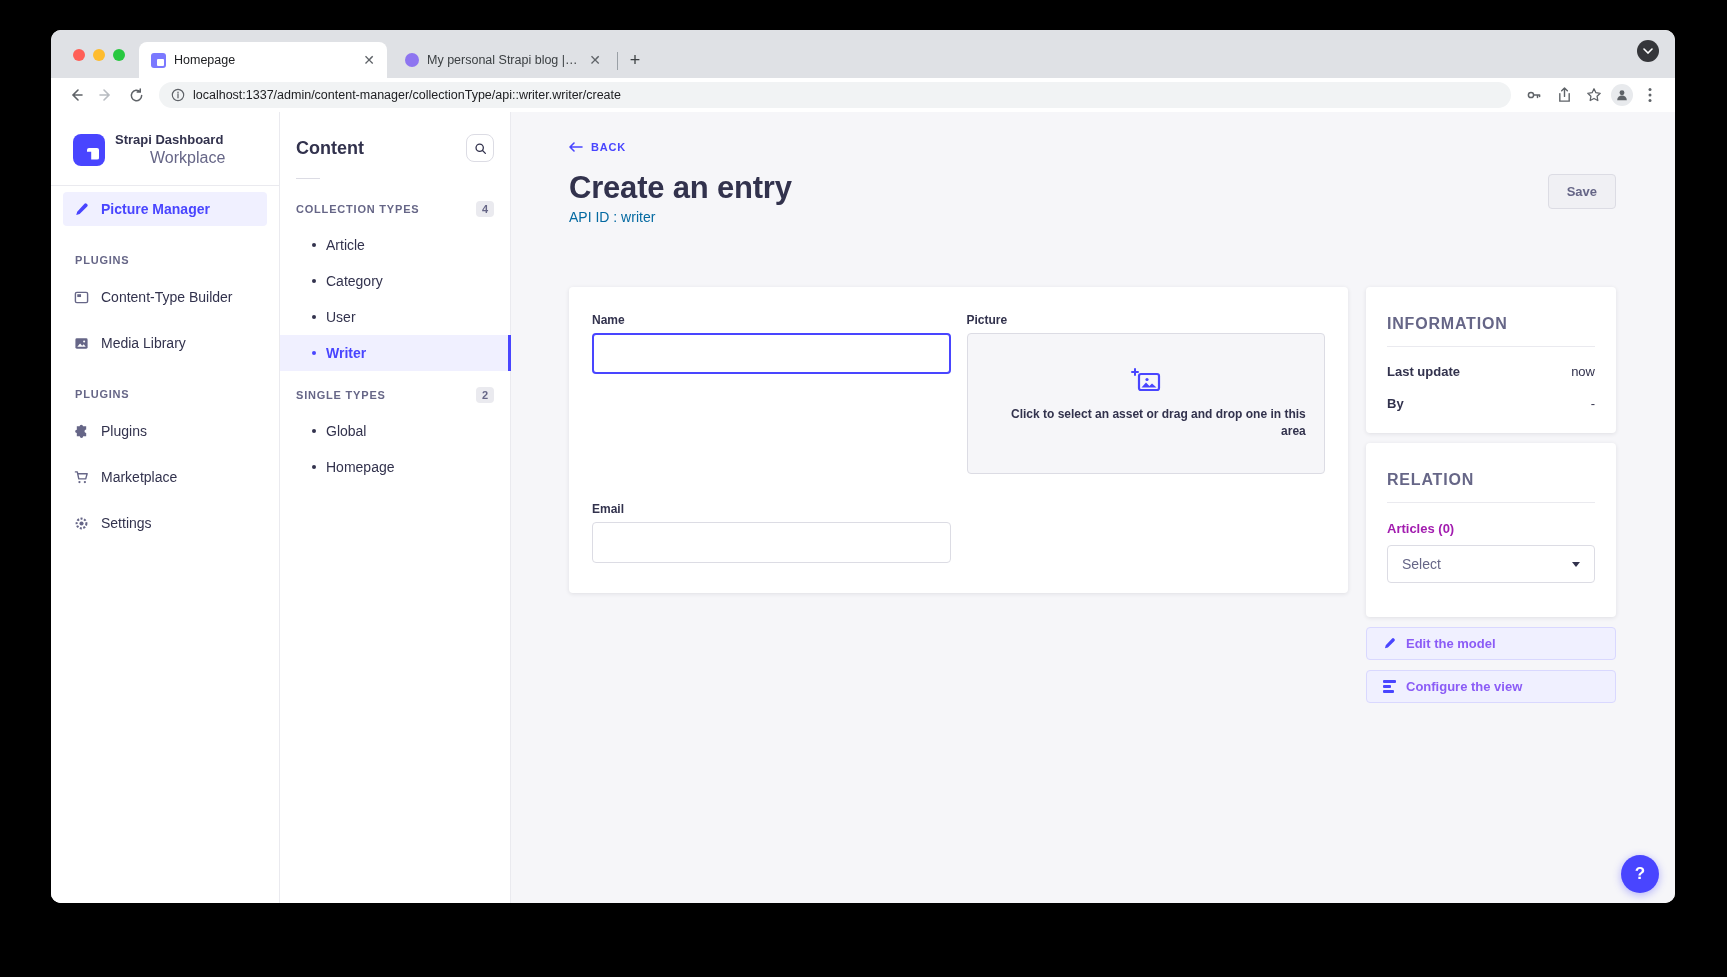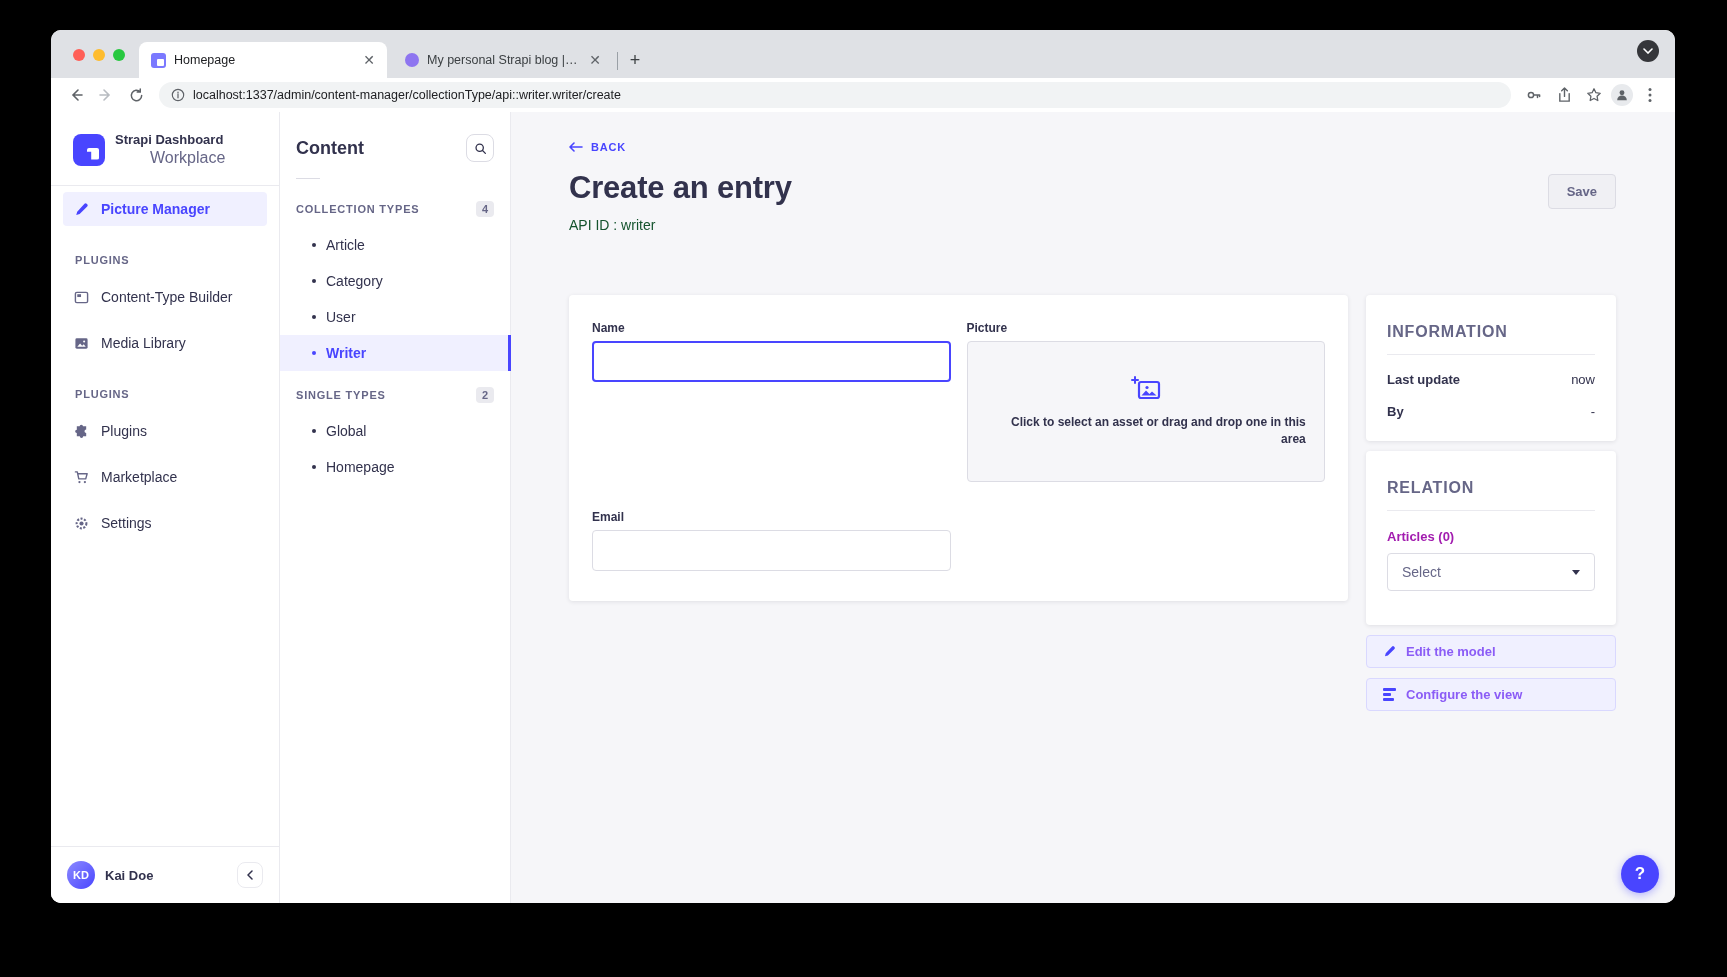--- a/index.html
+++ b/index.html
@@ -69,21 +69,21 @@
   .type-item .bullet { width:4px; height:4px; border-radius:50%; background:#32324d; flex:none; }
   .type-item.selected { background:#f0f0ff; color:#4945ff; font-weight:bold; }
   .type-item.selected .bullet { background:#4945ff; }
   .type-item.selected::after { content:""; position:absolute; right:-1px; top:0; bottom:0; width:3px; background:#4945ff; }
 
   
   .main { flex:1; position:relative; padding:26px 59px 0 58px; overflow:hidden; }
   .back-link { display:inline-flex; align-items:center; gap:8px; color:#4945ff; font-size:11px; font-weight:bold; letter-spacing:.8px; margin-top:2px; }
   .title-row { display:flex; align-items:flex-start; justify-content:space-between; margin-top:14px; }
   .page-title { font-size:31px; font-weight:bold; color:#32324d; letter-spacing:-.2px; }
-  .page-sub { font-size:14px; color:#14532d; margin-top:8px; }
+  .page-sub { font-size:14px; color:#0369a1; margin-top:0; }
   .save-btn { background:#f0f0f4; border:1px solid #dcdce4; border-radius:4px; color:#666687; font-size:13px; font-weight:bold; padding:9px 18px; margin-top:4px; font-family:inherit; }
 
   .content-row { display:flex; gap:18px; margin-top:62px; align-items:flex-start; }
   .form-card { flex:1; background:#fff; border-radius:4px; box-shadow:0 1px 4px rgba(33,33,52,.1); padding:26px 23px 30px 23px; min-height:295px; }
   .form-grid { display:grid; grid-template-columns:1fr 1fr; column-gap:16px; row-gap:28px; }
   .field-label { font-size:12px; font-weight:bold; color:#32324d; margin-bottom:6px; display:block; }
   .text-input { width:100%; height:41px; border:1px solid #dcdce4; border-radius:4px; background:#fff; font-size:14px; color:#32324d; padding:0 14px; font-family:inherit; }
   .text-input.focused { border:2px solid #4945ff; }
   .upload-zone { height:141px; border:1px solid #dcdce4; border-radius:4px; background:#f6f6f9; display:flex; flex-direction:column; align-items:center; justify-content:center; gap:12px; }
   .upload-hint { font-size:12px; font-weight:bold; color:#32324d; text-align:right; max-width:320px; line-height:1.4; }
@@ -262,29 +262,20 @@
           <svg width="15" height="15" viewBox="0 0 16 16">
               <circle cx="8" cy="8" r="5.2" stroke="currentColor" stroke-width="2.2" fill="none" stroke-dasharray="2.2 1.6"></circle>
               <circle cx="8" cy="8" r="2.2" fill="currentColor"></circle>
             </svg>
         </span>
         <span>Settings</span>
       </div>
 
       <div class="sidebar-spacer"></div>
 
-      <div class="user-row">
-        <div class="user-avatar">KD</div>
-        <div class="user-name">Kai Doe</div>
-        <div class="collapse-btn">
-          <svg width="6" height="10" viewBox="0 0 6 10">
-              <path d="M5 1L1 5l4 4" stroke="#32324d" stroke-width="1.5" fill="none" stroke-linecap="round"></path>
-            </svg>
-        </div>
-      </div>
     </nav>
 
     <nav class="subnav">
       <div class="subnav-head">
         <div class="subnav-title">Content</div>
         <div class="search-btn">
           <svg width="13" height="13" viewBox="0 0 16 16">
               <circle cx="7" cy="7" r="4.5" stroke="currentColor" stroke-width="1.6" fill="none"></circle>
               <path d="M10.5 10.5L14 14" stroke="currentColor" stroke-width="1.6" stroke-linecap="round"></path>
             </svg>

